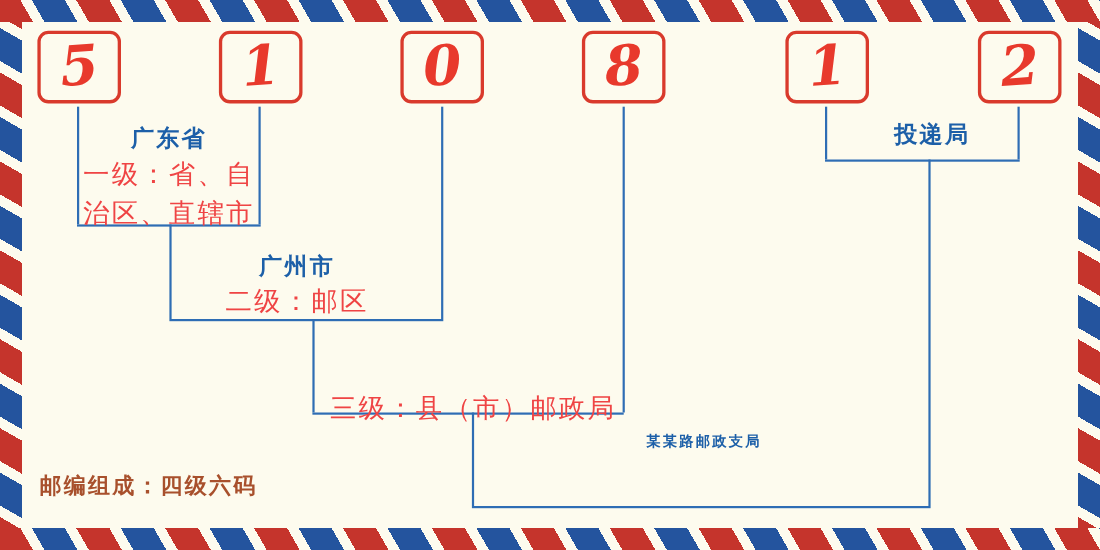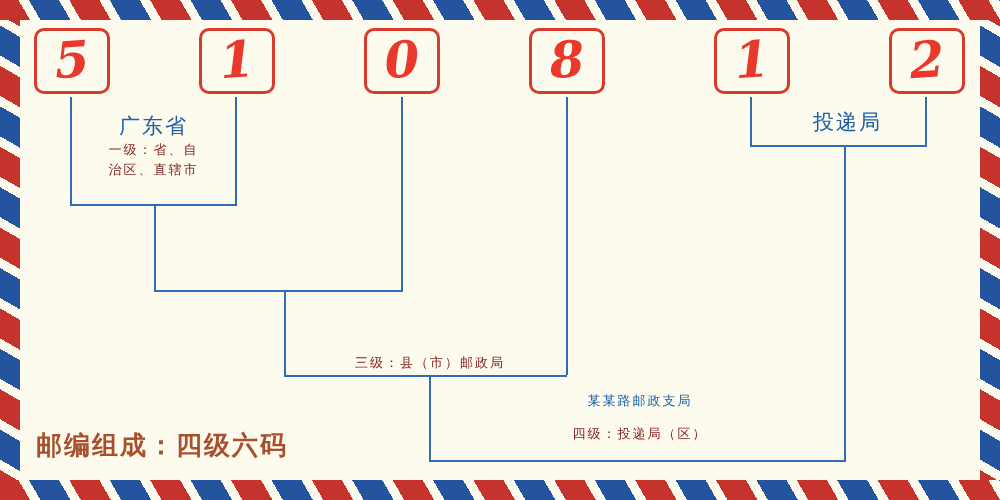--- a/index.html
+++ b/index.html
@@ -42,31 +42,31 @@
     display:block;transform:rotate(-4deg);
   }
 
   
   .vline,.hline{position:absolute;background:#2e6db4;z-index:1;}
   .vline{width:2px;}
   .hline{height:2px;}
 
   
   .lvl-name{
-    position:absolute;color:#1c5fa8;font-weight:normal;
+    position:absolute;color:#1c5fa8;font-weight:bold;
     font-size:21px;text-align:center;letter-spacing:2px;z-index:2;
   }
   .lvl-desc{
-    position:absolute;color:#7f1d1d;
-    font-size:13px;text-align:center;letter-spacing:2px;
+    position:absolute;color:#ef4444;
+    font-size:24px;text-align:center;letter-spacing:2px;
     white-space:pre-line;line-height:1.5;z-index:2;
   }
   .note{
     position:absolute;color:#a8502c;font-weight:bold;
-    font-size:26px;letter-spacing:2px;z-index:2;
+    font-size:20px;letter-spacing:2px;z-index:2;
   }
 </style>
 </head>
 <body>
 
 <div class="canvas">
 
   <div class="stripe-v stripe-left"></div>
   <div class="stripe-v stripe-right"></div>
   <div class="stripe-h stripe-top"></div>
@@ -108,23 +108,24 @@
   <div class="vline" style="left:844px;top:145px;height:315px;"></div>
 
   <div class="vline" style="left:750px;top:97px;height:48px;"></div>
   <div class="vline" style="left:925px;top:97px;height:48px;"></div>
   <div class="hline" style="left:750px;top:145px;width:177px;"></div>
 
   <div class="lvl-name" style="left:66px;top:112px;width:175px;">广东省</div>
   <div class="lvl-desc" style="left:66px;top:140px;width:175px;">一级：省、自
 治区、直辖市</div>
 
+  <div class="lvl-name" style="left:180px;top:228px;width:180px;">广州市</div>
+  <div class="lvl-desc" style="left:180px;top:256px;width:180px;">二级：邮区</div>
 
   <div class="lvl-desc" style="left:290px;top:341px;width:280px;margin-top:12px;">三级：县（市）邮政局</div>
 
   <div class="lvl-name" style="left:750px;top:108px;width:195px;">投递局</div>
 
   <div class="lvl-name" style="left:510px;top:392px;width:260px;font-size:13px;">某某路邮政支局</div>
-  <div class="lvl-desc" style="left:510px;top:424px;width:260px;">四级：投递局（区）</div>
 
   <div class="note" style="left:36px;top:428px;">邮编组成：四级六码</div>
 
 </div>
 
 </body></html>

